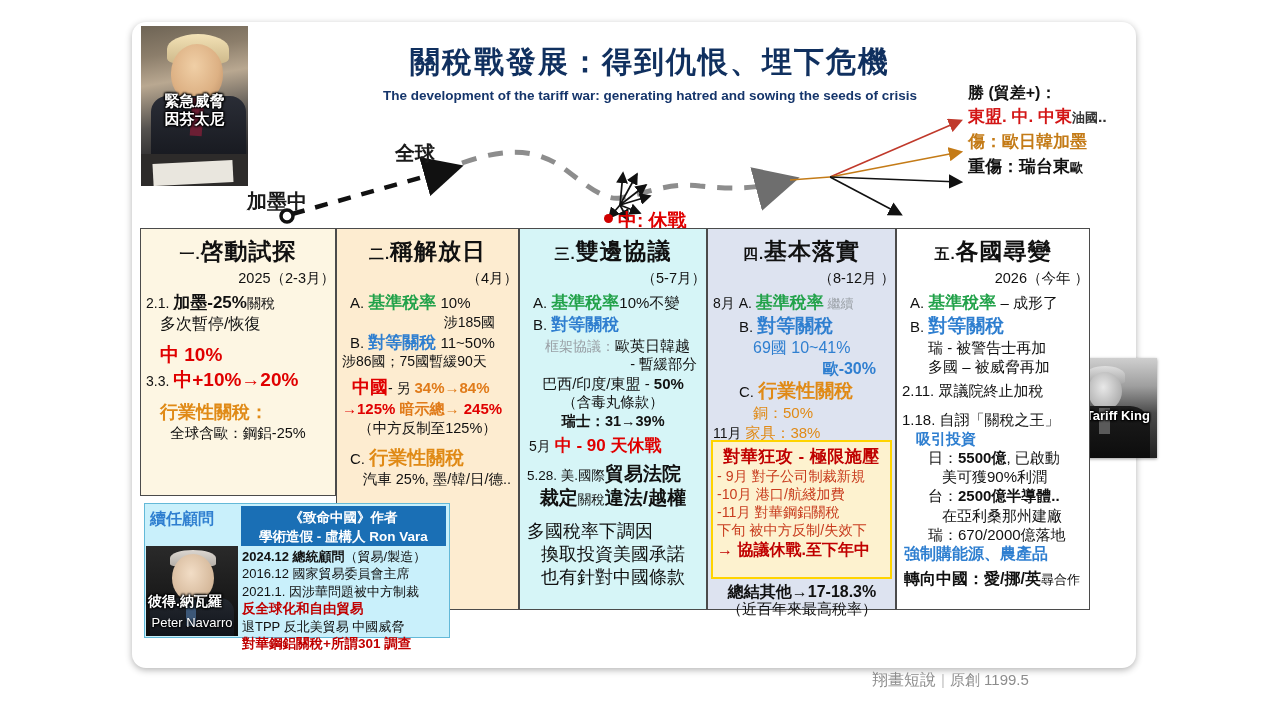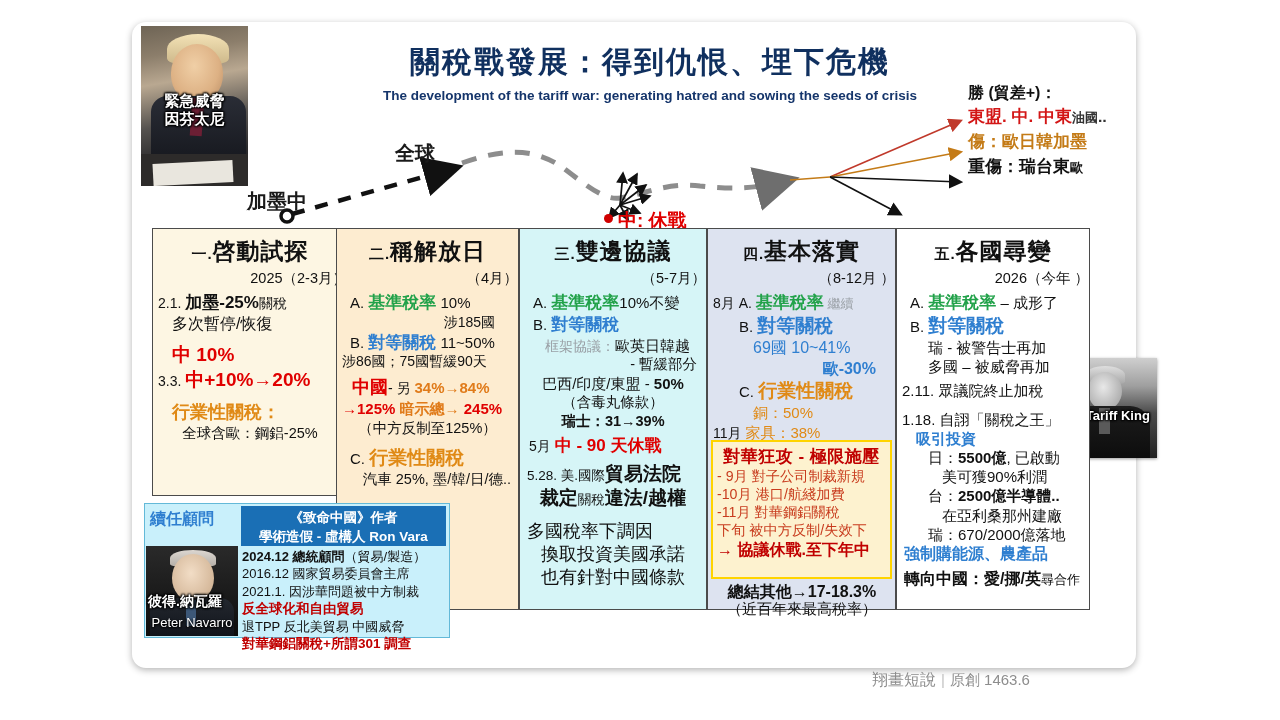--- a/index.html
+++ b/index.html
@@ -99,21 +99,21 @@
   .legend{position:absolute;left:968px;top:85px;width:185px;}
   .lg-row{white-space:nowrap;font-weight:bold;line-height:1.0;}
   .lg-0{font-size:16px;color:#111;margin-bottom:7px;}
   .lg-1{font-size:17px;color:#d31616;margin-bottom:8px;}
   .lg-2{font-size:17px;color:#c47b17;margin-bottom:8px;}
   .lg-3{font-size:17px;color:#111;}
   .sm{font-size:13px;}
 
   
   .col{position:absolute;top:228px;border:1.6px solid #4b4b4b;box-sizing:border-box;overflow:hidden;}
-  .c1{left:140px;width:196px;height:268px;background:#fdf6e3;margin-left:12px;}
+  .c1{left:140px;width:196px;height:268px;background:#fdf6e3;}
   .c2{left:336px;width:183px;height:382px;background:#fdecd0;}
   .c3{left:519px;width:188px;height:382px;background:#d6f5f7;}
   .c4{left:707px;width:189px;height:382px;background:#dde3f0;}
   .c5{left:896px;width:194px;height:382px;background:#ffffff;}
 
   .chead{text-align:center;font-weight:bold;font-size:23px;color:#111;margin-top:7px;letter-spacing:1px;white-space:nowrap;}
   .chead .num{font-size:15px;font-weight:bold;}
   .cdate{text-align:right;font-size:14.5px;color:#111;margin-top:2px;margin-bottom:4px;white-space:nowrap;}
 
   .body{padding:0 5px;font-size:14px;color:#111;line-height:1.28;}
@@ -419,16 +419,16 @@
   <div class="navlines">
     <div class="l"><b>2024.12  總統顧問</b><span>（貿易/製造）</span></div>
     <div class="l">2016.12  國家貿易委員會主席</div>
     <div class="l">2021.1.  因涉華問題被中方制裁</div>
     <div class="l redb" style="font-size:13.5px">反全球化和自由貿易</div>
     <div class="l">退TPP 反北美貿易 中國威脅</div>
     <div class="l redb" style="font-size:13.5px">對華鋼鋁關稅+所謂301 調查</div>
   </div>
 
   <div class="footer">
-    <span class="big">翔畫短說</span><span class="sep">|</span><span>原創 1463.6</span>
+    <span class="big">翔畫短說</span><span class="sep">|</span><span>原創 1199.5</span>
   </div>
 
 </div>
 
 </body></html>

